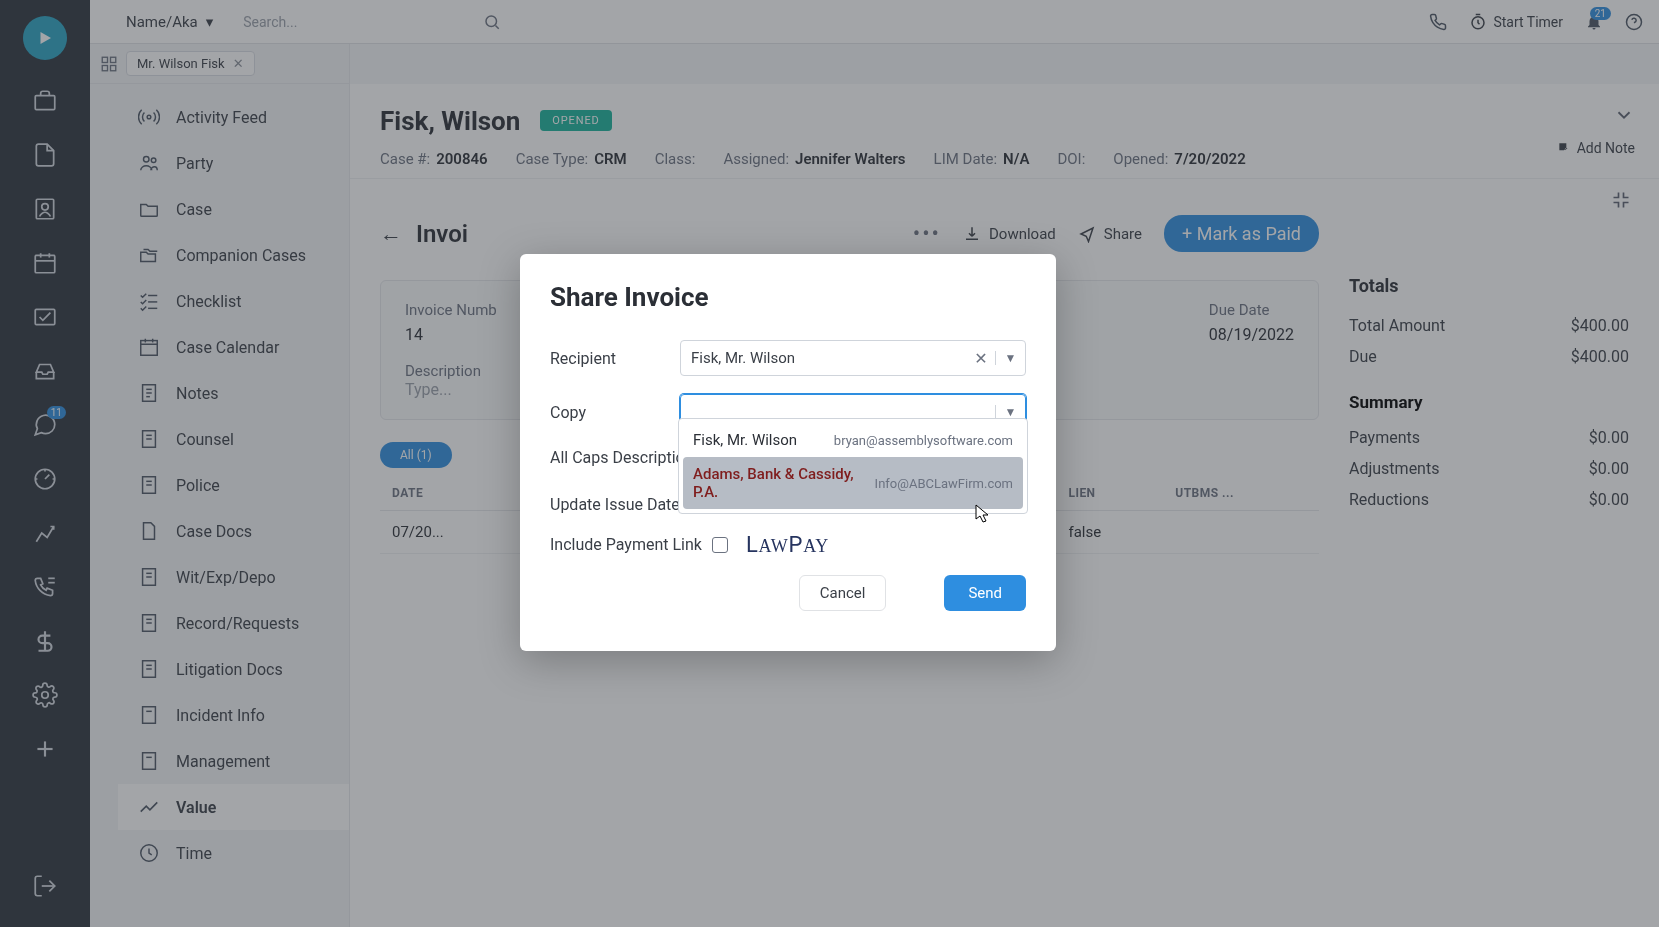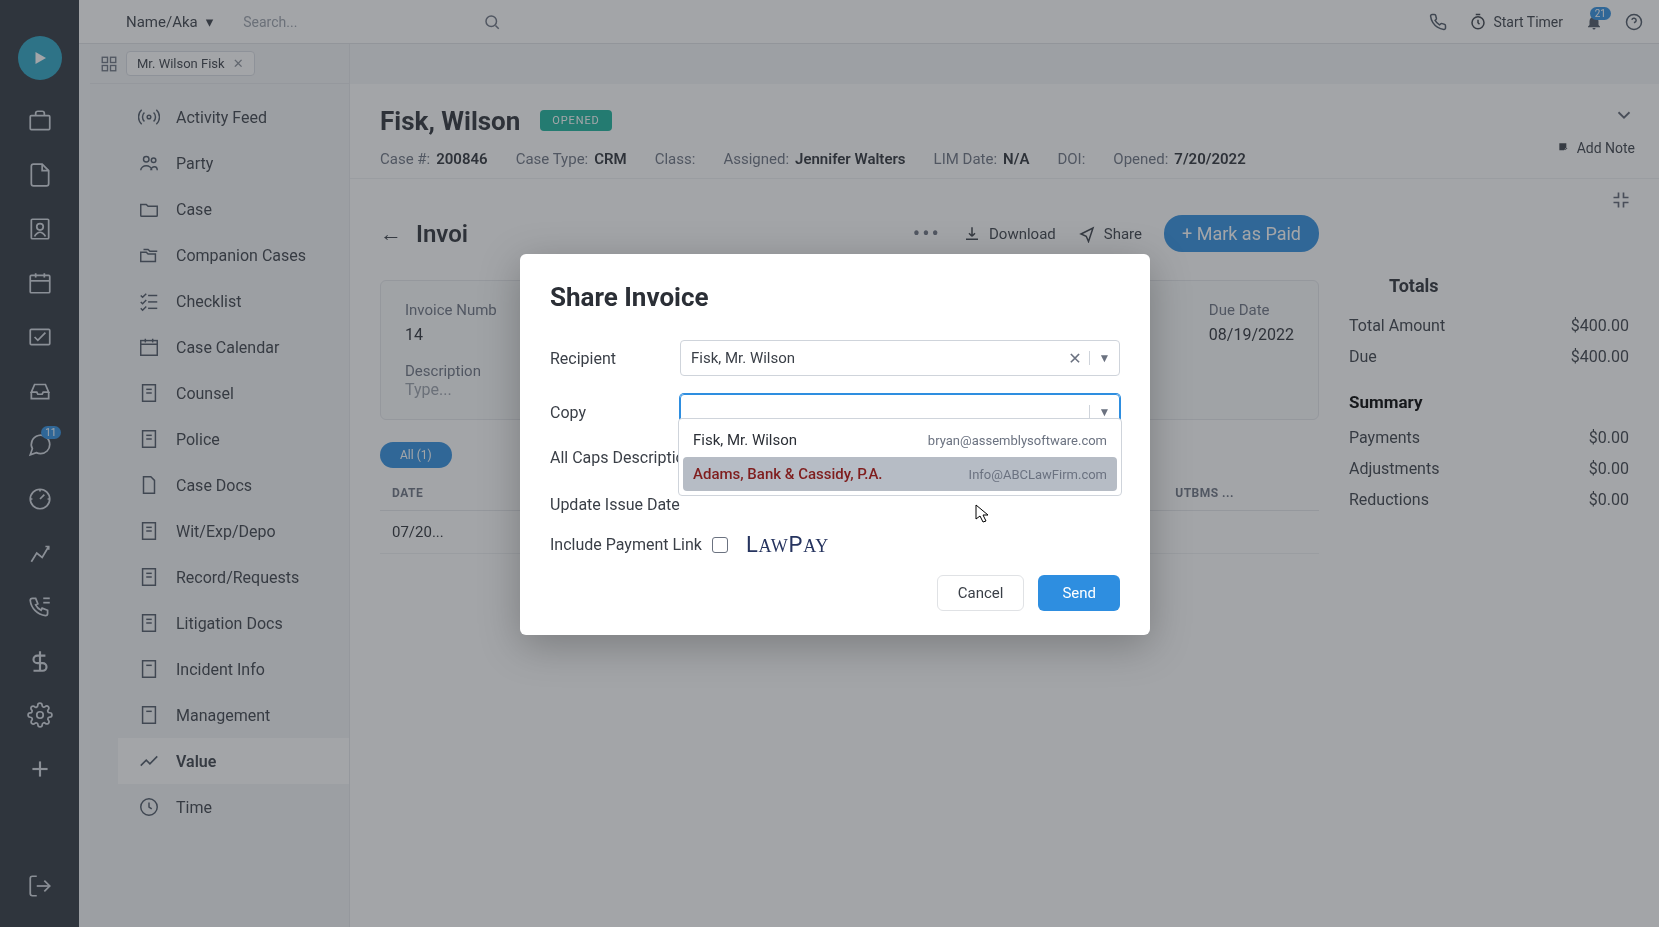--- a/index.html
+++ b/index.html
@@ -13,21 +13,21 @@
 .search-input { width: 100%; padding: 6px 36px 6px 12px; border: none; border-radius: 4px; font-size: 14px; color: #6b7280; background: #fff; }
 .search-input::placeholder { color: #9aa0aa; }
 .search-icon { position: absolute; right: 10px; top: 50%; transform: translateY(-50%); color: #6b7280; }
 .topbar-right { margin-left: auto; display: flex; align-items: center; gap: 22px; color: #4b5563; }
 .start-timer { display: flex; align-items: center; gap: 6px; font-size: 14px; color: #3a3f47; cursor: pointer; }
 .bell-wrap { position: relative; }
 .bell-badge { position: absolute; top: -6px; right: -8px; background: #2e8ee0; color: #fff; font-size: 10px; border-radius: 8px; padding: 1px 5px; }
 .icon-sm { width: 18px; height: 18px; }
 
 
-.rail { position: absolute; left: 0; top: 0; bottom: 0; width: 79px; background: #2c333c; display: flex; flex-direction: column; align-items: center; padding-top: 36px; gap: 28px; color: #aeb6c2; z-index: 2; }
+.rail { position: absolute; left: 0; top: 0; bottom: 0; width: 90px; background: #2c333c; display: flex; flex-direction: column; align-items: center; padding-top: 16px; gap: 28px; color: #aeb6c2; z-index: 2; }
 .rail .play { width: 44px; height: 44px; border-radius: 50%; background: #2aa4c4; display: flex; align-items: center; justify-content: center; color: #fff; }
 .rail-icon { width: 26px; height: 26px; color: #d2d7df; position: relative; }
 .rail-badge { position: absolute; top: -6px; right: -8px; background: #2e8ee0; color:#fff; font-size:10px; padding:1px 4px; border-radius:7px; }
 .rail .logout { margin-top: auto; margin-bottom: 28px; }
 
 
 .sidebar { position: absolute; left: 90px; top: 44px; width: 260px; bottom: 0; background: #f3f4f6; border-right: 1px solid #e5e7eb; }
 .tabstrip { height: 40px; display:flex; align-items:center; padding: 0 10px; gap:8px; border-bottom:1px solid #e5e7eb; }
 .tabstrip .grid-icon { color:#6b7280; }
 .tabstrip .tab { background:#fff; border:1px solid #d9dde3; border-radius:4px; padding:4px 10px; font-size:13px; display:flex; align-items:center; gap:8px; color:#3a3f47;}
@@ -67,27 +67,27 @@
 .desc-row { margin-top:18px; }
 .desc-row .placeholder { color:#9aa0aa; }
 
 .tabs-row { display:flex; gap:10px; margin-bottom: 8px; }
 .tab-pill { background:#2e8ee0; color:#fff; border-radius:16px; padding:6px 20px; font-size:12px; }
 
 .table { width:100%; border-collapse:collapse; }
 .table th { text-align:left; font-size:12px; color:#6b7280; letter-spacing:0.04em; padding:10px 12px; border-bottom:1px solid #e5e7eb; }
 .table td { padding:12px; font-size:15px; color:#2b2f36; border-bottom:1px solid #eef0f2; }
 
-.totals h3 { font-size:18px; font-weight:700; margin-bottom:14px; color:#2b2f36;margin-left:40px; }
+.totals h3 { font-size:18px; font-weight:700; margin-bottom:14px; color:#2b2f36; }
 .tot-row { display:flex; justify-content:space-between; font-size:16px; color:#3a3f47; padding:6px 0; }
 .summary-h { font-size:17px; font-weight:700; margin:20px 0 10px; }
 
 
 .overlay { position:absolute; inset:0; background:rgba(50,55,62,0.45); z-index:10; }
-.modal { position:absolute; left:520px; top:254px; width:630px; background:#fff; border-radius:6px; box-shadow:0 10px 40px rgba(0,0,0,0.25); z-index:11; padding: 28px 30px 24px; }
+.modal { position:absolute; left:520px; top:254px; width:536px; background:#fff; border-radius:6px; box-shadow:0 10px 40px rgba(0,0,0,0.25); z-index:11; padding: 28px 30px 40px; }
 .modal h2 { font-size:26px; font-weight:700; color:#2b2f36; margin-bottom: 28px; }
 .field-row { display:flex; align-items:center; margin-bottom: 18px; }
 .field-row .flabel { flex:0 0 130px; font-size:16px; color:#3a3f47; }
 .combo { flex:1; display:flex; align-items:center; border:1px solid #cfd4db; border-radius:4px; height:36px; position:relative; }
 .combo.focused { border-color:#2e8ee0; box-shadow: 0 0 0 1px #2e8ee0; }
 .combo-val { flex:1; padding:0 10px; font-size:15px; color:#3a3f47; }
 .combo .clear { width:28px; text-align:center; color:#6b7280; cursor:pointer; }
 .combo .caret { width:30px; text-align:center; border-left:1px solid #cfd4db; color:#6b7280; cursor:pointer; font-size:12px; }
 .combo-input { border:none; outline:none; flex:1; padding:0 10px; font-size:15px; }
 
@@ -97,21 +97,21 @@
 .dd-item .e { color:#6b7280; font-size:13px; }
 .dd-item.hl { background:#b6bcc5; }
 .dd-item.hl .n { color:#7f1d1d; font-weight:500; }
 
 .checkbox { width:16px; height:16px; border:1.5px solid #6b7280; border-radius:3px; margin-left: 2px; }
 .lawpay { font-family: Georgia, serif; color:#26345f; font-size:18px; letter-spacing:0.04em; margin-left: 18px; }
 .lawpay .lp-l { font-size:22px; }
 
 .modal-actions { display:flex; justify-content:flex-end; gap:14px; margin-top: 8px; }
 .btn-outline { background:#fff; border:1px solid #e0e2e5; border-radius:6px; padding:8px 20px; font-size:15px; color:#3a3f47; cursor:pointer; }
-.btn-send { background:#2e8ee0; color:#fff; border:none; border-radius:6px; padding:8px 24px; font-size:15px; cursor:pointer; }
+.btn-send { background:#2e8ee0; color:#fff; border:none; border-radius:6px; padding:8px 24px; font-size:15px; cursor:pointer;margin-left:44px; }
 
 .cursor { position:absolute; z-index:13; width:16px; height:20px; }
 
 svg { display:block; }
 </style>
 </head>
 <body>
 
 <div class="topbar">
   <div class="topbar-left">
@@ -324,20 +324,31 @@
     <div class="sb-item">
         <span class="ic">
           <svg viewBox="0 0 24 24" fill="none" stroke="currentColor" stroke-width="1.6">
             <rect x="3" y="5" width="18" height="16"></rect>
             <line x1="3" y1="9" x2="21" y2="9"></line>
             <line x1="8" y1="3" x2="8" y2="7"></line>
             <line x1="16" y1="3" x2="16" y2="7"></line>
           </svg>
         </span>
         <span>Case Calendar</span>
+      </div>
+    <div class="sb-item">
+        <span class="ic">
+          <svg viewBox="0 0 24 24" fill="none" stroke="currentColor" stroke-width="1.6">
+            <rect x="5" y="3" width="14" height="18"></rect>
+            <line x1="9" y1="8" x2="15" y2="8"></line>
+            <line x1="9" y1="12" x2="15" y2="12"></line>
+            <line x1="9" y1="16" x2="13" y2="16"></line>
+          </svg>
+        </span>
+        <span>Notes</span>
       </div>
     <div class="sb-item">
         <span class="ic">
           <svg viewBox="0 0 24 24" fill="none" stroke="currentColor" stroke-width="1.6">
             <rect x="5" y="3" width="14" height="18"></rect>
             <line x1="9" y1="8" x2="15" y2="8"></line>
             <line x1="9" y1="12" x2="15" y2="12"></line>
           </svg>
         </span>
         <span>Counsel</span>

